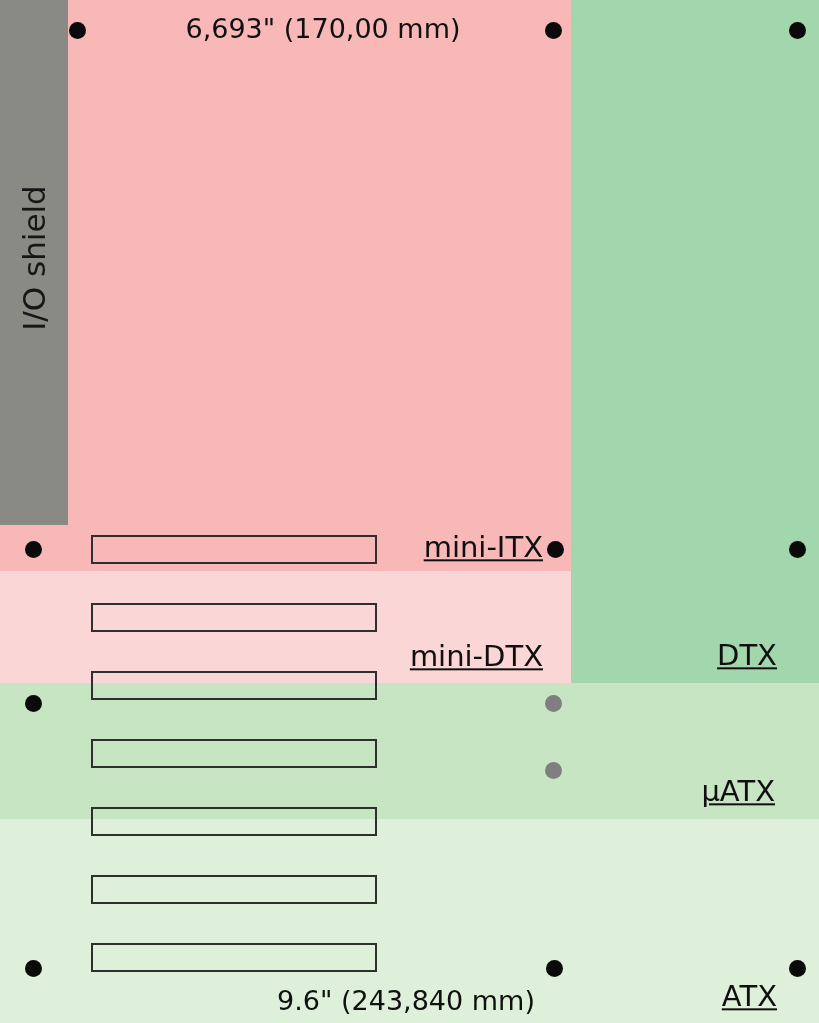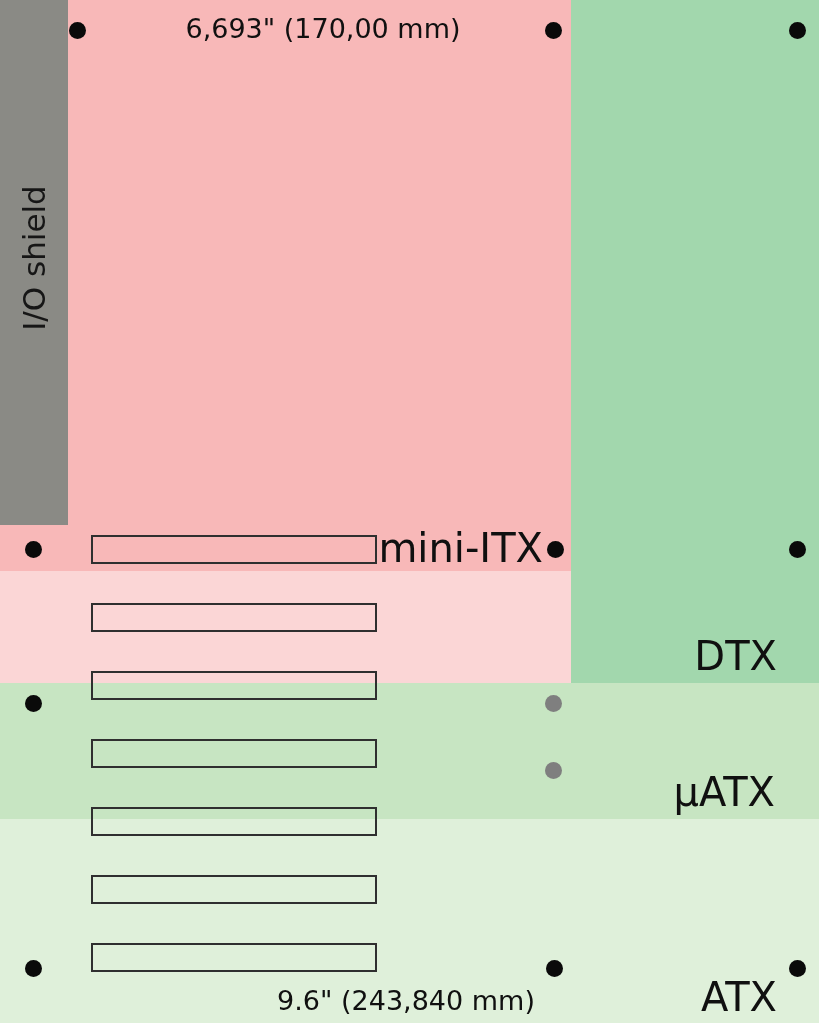--- a/index.html
+++ b/index.html
@@ -35,21 +35,21 @@
     width: 17px; height: 17px;
     border-radius: 50%;
   }
   .lbl {
     position: absolute;
     white-space: nowrap;
     line-height: 1.15;
     color: #101010;
   }
   .lbl-dim  { font-size: 27px; }
-  .lbl-form { font-size: 40px; }
+  .lbl-form { font-size: 29px; text-decoration: underline; }
   .lbl-top-dim    { left: 323px; top: 29px;  transform: translate(-50%, -50%); }
   .lbl-bottom-dim { left: 406px; top: 1001px; transform: translate(-50%, -50%); }
   .lbl-mini-itx   { right: 276px; top: 548px; transform: translateY(-50%); }
   .lbl-mini-dtx   { right: 276px; top: 657px; transform: translateY(-50%); }
   .lbl-dtx        { right: 42px;  top: 656px; transform: translateY(-50%); }
   .lbl-uatx       { right: 44px;  top: 792px; transform: translateY(-50%); }
   .lbl-atx        { right: 42px;  top: 997px; transform: translateY(-50%); }
 </style>
 </head>
 <body>
@@ -86,18 +86,19 @@
       <div class="hole" style="left: 25px; top: 695px; background-color: rgb(10, 10, 10);"></div>
       <div class="hole" style="left: 545px; top: 695px; background-color: rgb(127, 127, 127);"></div>
       <div class="hole" style="left: 545px; top: 762px; background-color: rgb(127, 127, 127);"></div>
       <div class="hole" style="left: 25px; top: 960px; background-color: rgb(10, 10, 10);"></div>
       <div class="hole" style="left: 546px; top: 960px; background-color: rgb(10, 10, 10);"></div>
       <div class="hole" style="left: 789px; top: 960px; background-color: rgb(10, 10, 10);"></div>
     </div>
 
   <div class="lbl lbl-dim lbl-top-dim">6,693" (170,00 mm)</div>
   <div class="lbl lbl-form lbl-mini-itx">mini-ITX</div>
+  <div class="lbl lbl-form lbl-mini-dtx">mini-DTX</div>
   <div class="lbl lbl-form lbl-dtx">DTX</div>
   <div class="lbl lbl-form lbl-uatx">µATX</div>
   <div class="lbl lbl-form lbl-atx">ATX</div>
   <div class="lbl lbl-dim lbl-bottom-dim">9.6" (243,840 mm)</div>
 
 </div>
 
 </body></html>

